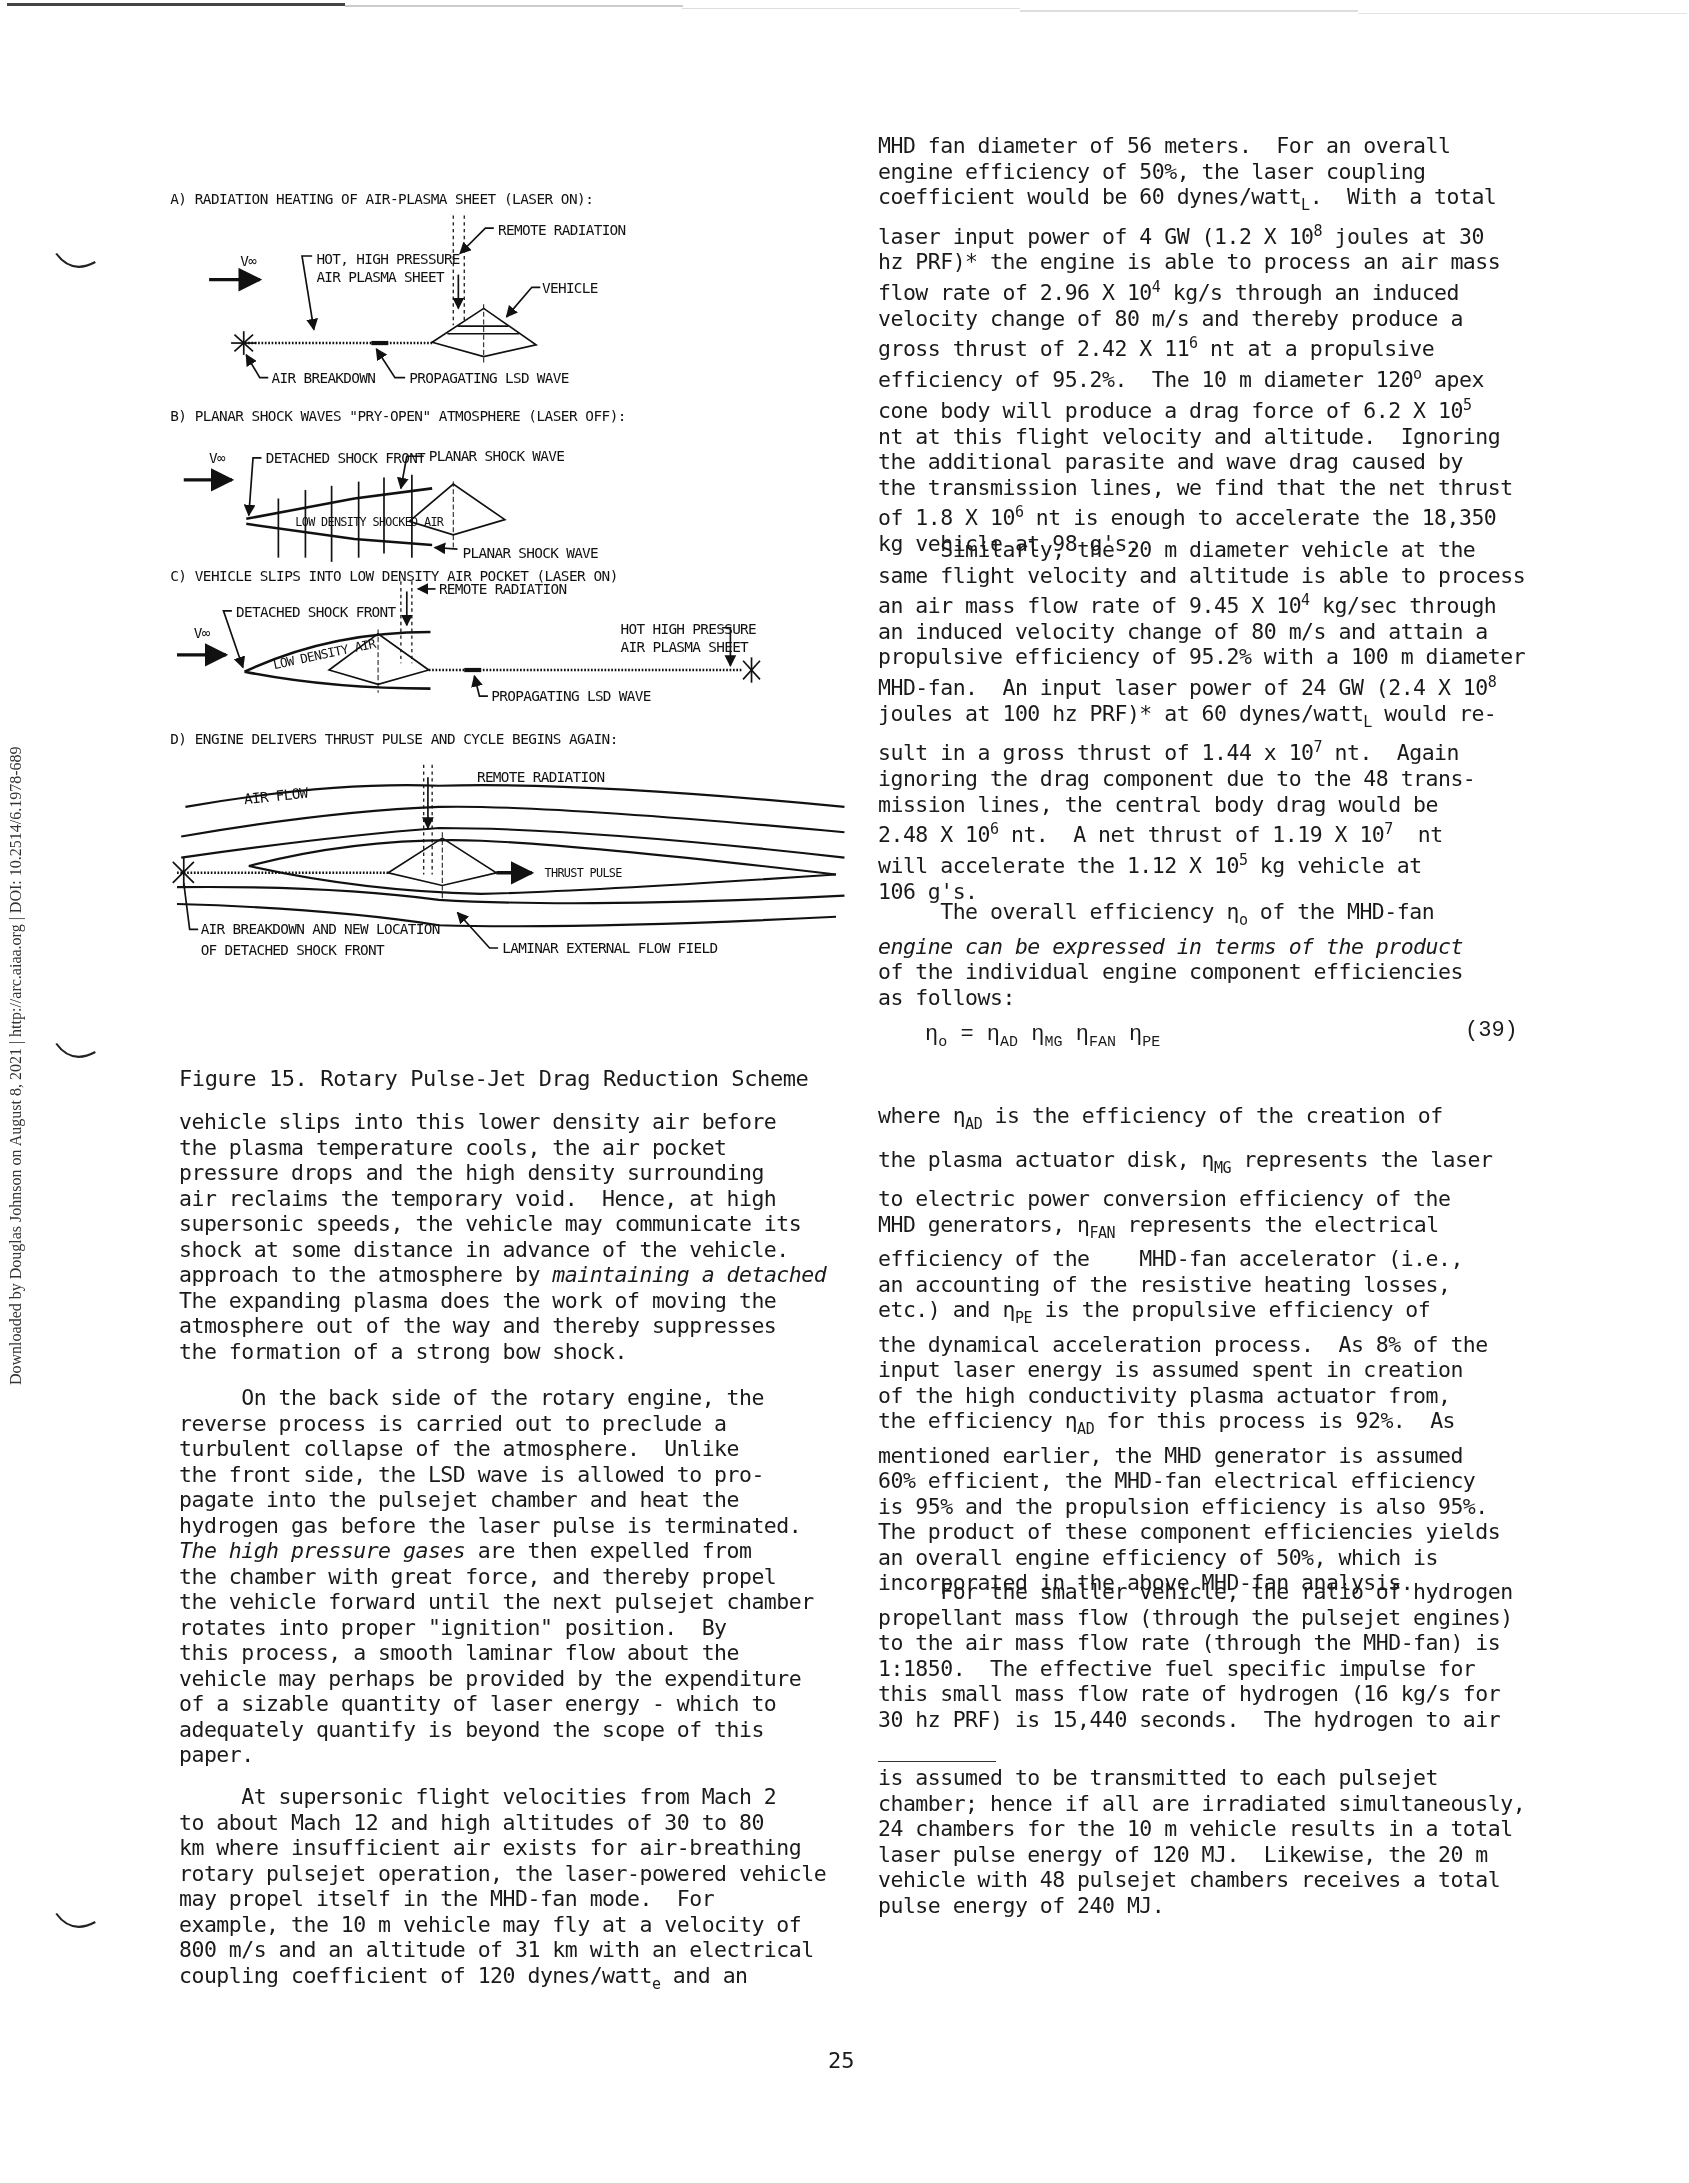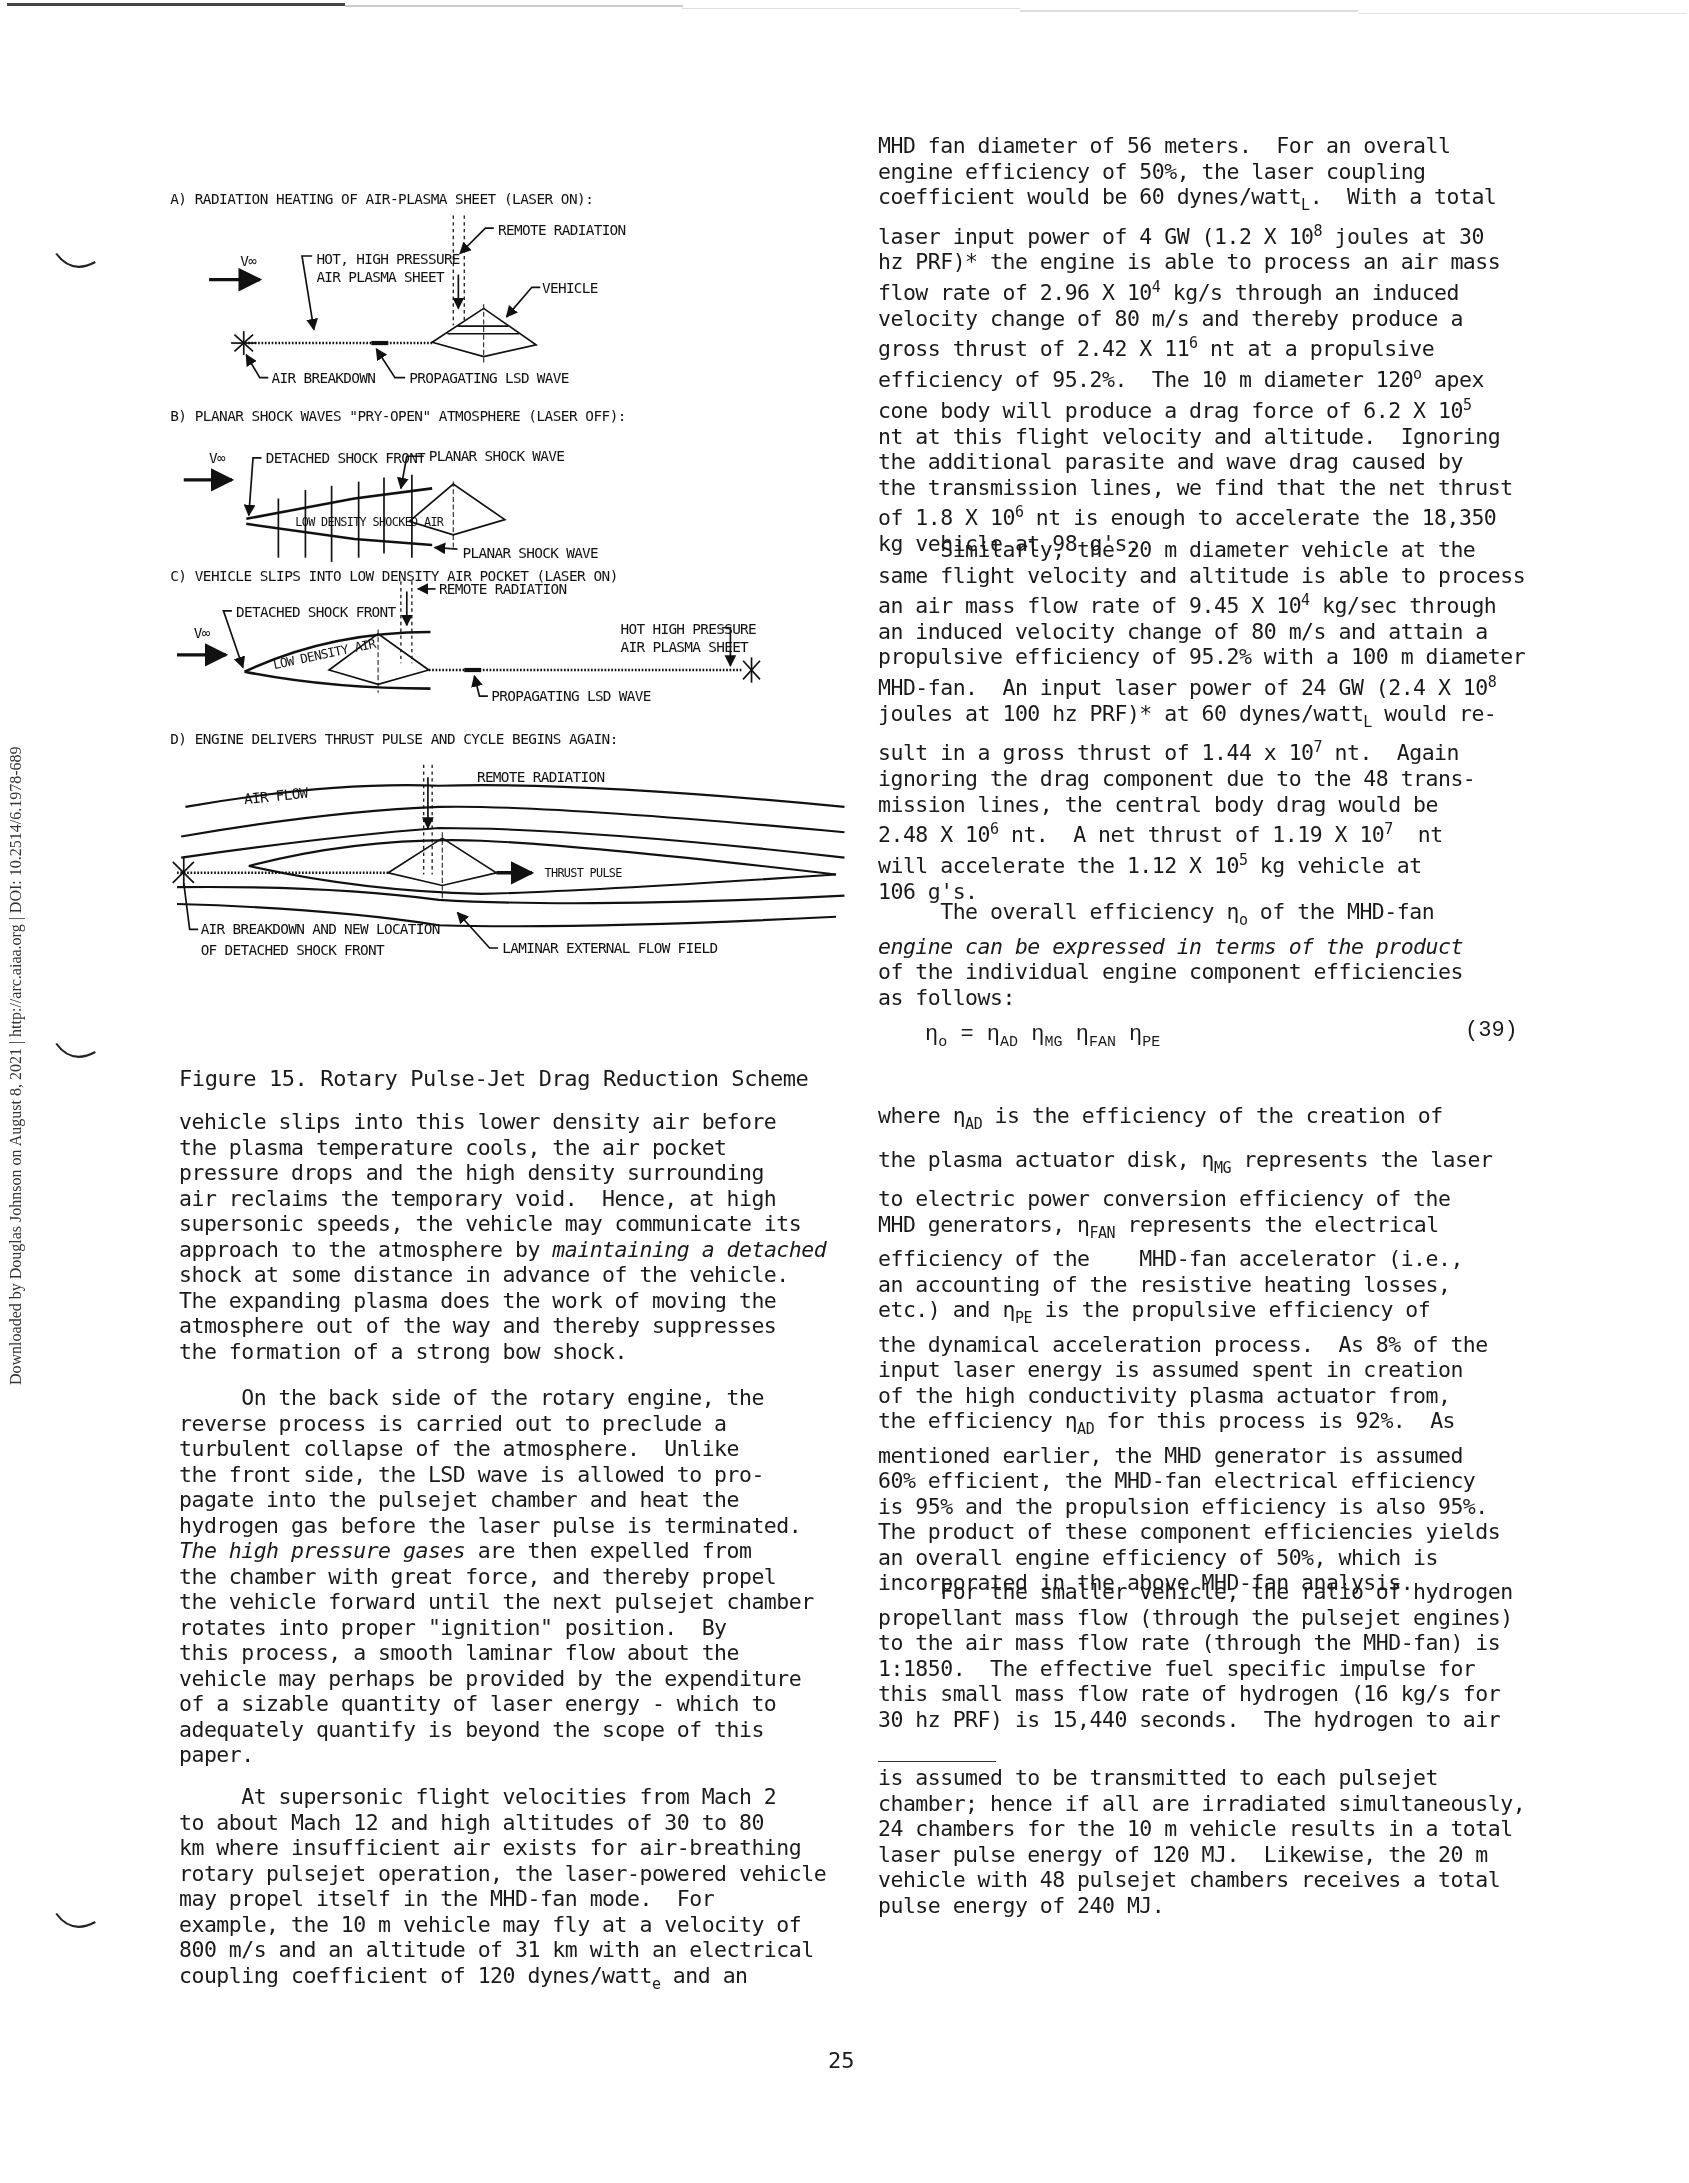--- a/index.html
+++ b/index.html
@@ -178,22 +178,22 @@
 </svg>
 
 <div class="caption">Figure 15.  Rotary Pulse-Jet Drag Reduction Scheme</div>
 
 <div class="col-left" style="top:1109px">
   <p class="para">vehicle slips into this lower density air before</p>
   <p class="para">the plasma temperature cools, the air pocket</p>
   <p class="para">pressure drops and the high density surrounding</p>
   <p class="para">air reclaims the temporary void.  Hence, at high</p>
   <p class="para">supersonic speeds, the vehicle may communicate its</p>
+  <p class="para">shock at some distance in advance of the vehicle.</p>
   <p class="para">approach to the atmosphere by <em>maintaining a detached</em></p>
-  <p class="para">shock at some distance in advance of the vehicle.</p>
   <p class="para">The expanding plasma does the work of moving the</p>
   <p class="para">atmosphere out of the way and thereby suppresses</p>
   <p class="para">the formation of a strong bow shock.</p>
 </div>
 
 <div class="col-left" style="top:1385px">
   <p class="para">     On the back side of the rotary engine, the</p>
   <p class="para">reverse process is carried out to preclude a</p>
   <p class="para">turbulent collapse of the atmosphere.  Unlike</p>
   <p class="para">the front side, the LSD wave is allowed to pro-</p>

